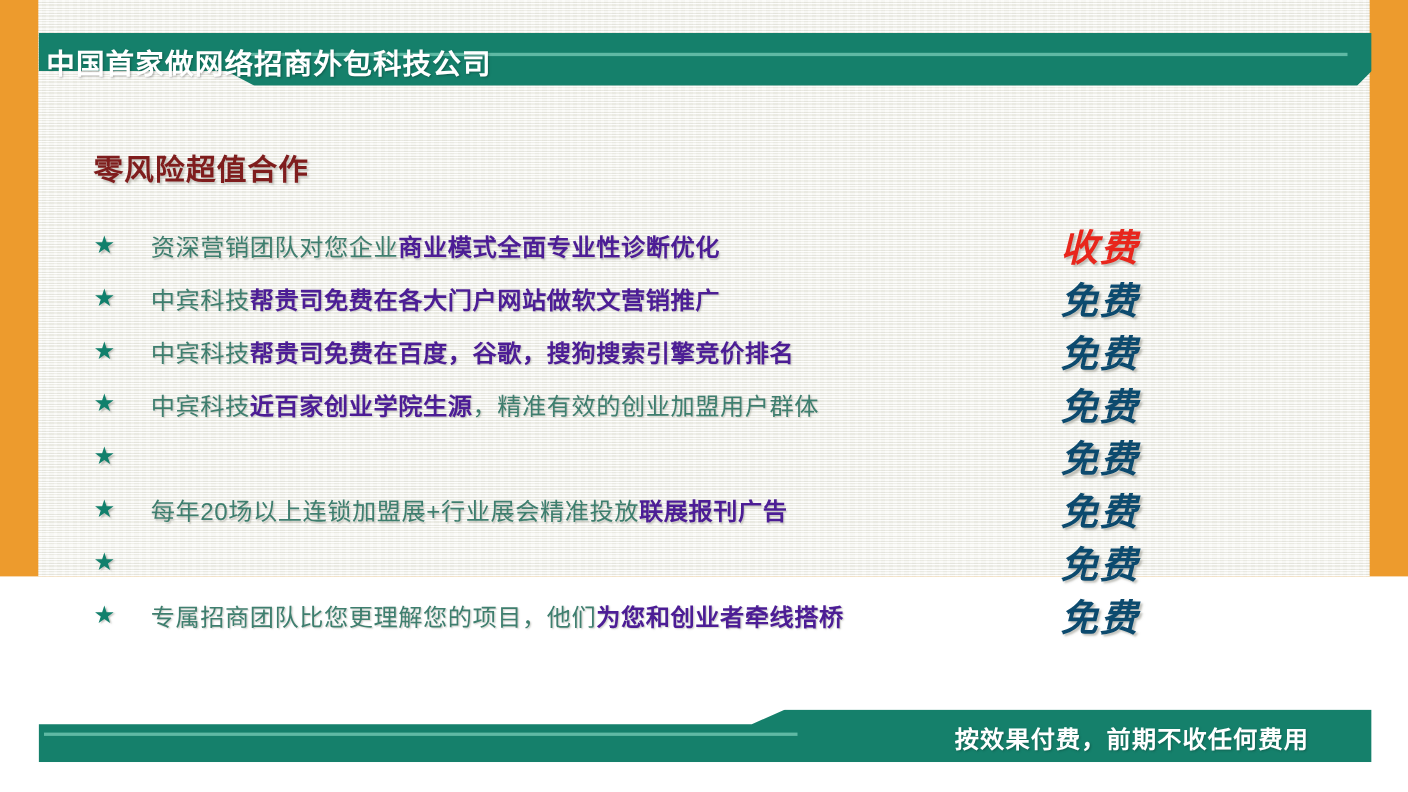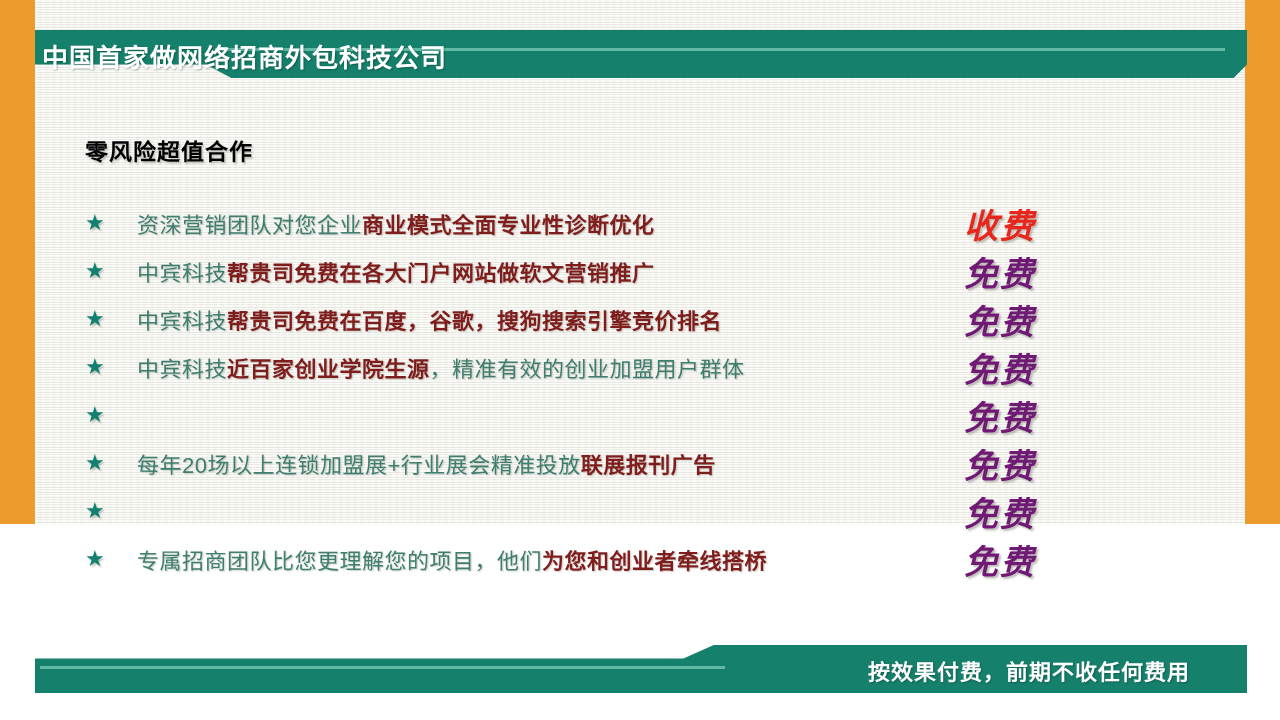--- a/index.html
+++ b/index.html
@@ -75,22 +75,22 @@
     letter-spacing:1px;
     white-space:nowrap;
     z-index:5;
     text-shadow:1px 1px 2px rgba(0,0,0,0.28);
   }
 
   
   #section-title {
     position:absolute;
     left:85px; top:133px;
-    color:#000000;
-    font-size:23px;
+    color:#7f1d1d;
+    font-size:27px;
     font-weight:bold;
     letter-spacing:1px;
     white-space:nowrap;
     text-shadow:1.5px 1.5px 2px rgba(120,120,110,0.40);
     z-index:2;
   }
 
   
   #bullet-list {
     position:absolute;
@@ -112,39 +112,39 @@
     text-shadow:1.5px 1.5px 1.5px rgba(150,150,140,0.55);
   }
   .bullet-text {
     color:#3E7E6E;
     font-size:22px;
     white-space:nowrap;
     letter-spacing:0.5px;
     text-shadow:1.2px 1.2px 1.4px rgba(150,150,140,0.45);
   }
   .bullet-text b {
-    color:#7f1d1d;
+    color:#4c1d95;
     font-weight:bold;
   }
   .price-tag {
     position:absolute;
     left:860px;
     top:50%;
     transform:translateY(-50%);
     width:110px;
     text-align:center;
     font-size:34px;
     font-weight:bold;
     font-family:"DejaVu Serif", "Liberation Serif", serif;
     font-style:italic;
     letter-spacing:2px;
     white-space:nowrap;
     text-shadow:2px 2px 2px rgba(140,140,130,0.55);
   }
-  .price-free { color:#701a75; }
+  .price-free { color:#0c4a6e; }
   .price-paid { color:#E8261C; }
 
   
   #footer-band {
     position:absolute;
     left:35px; top:645px;
     width:1212px; height:48px;
     background:#15806B;
     clip-path: polygon(
         0 28%,

